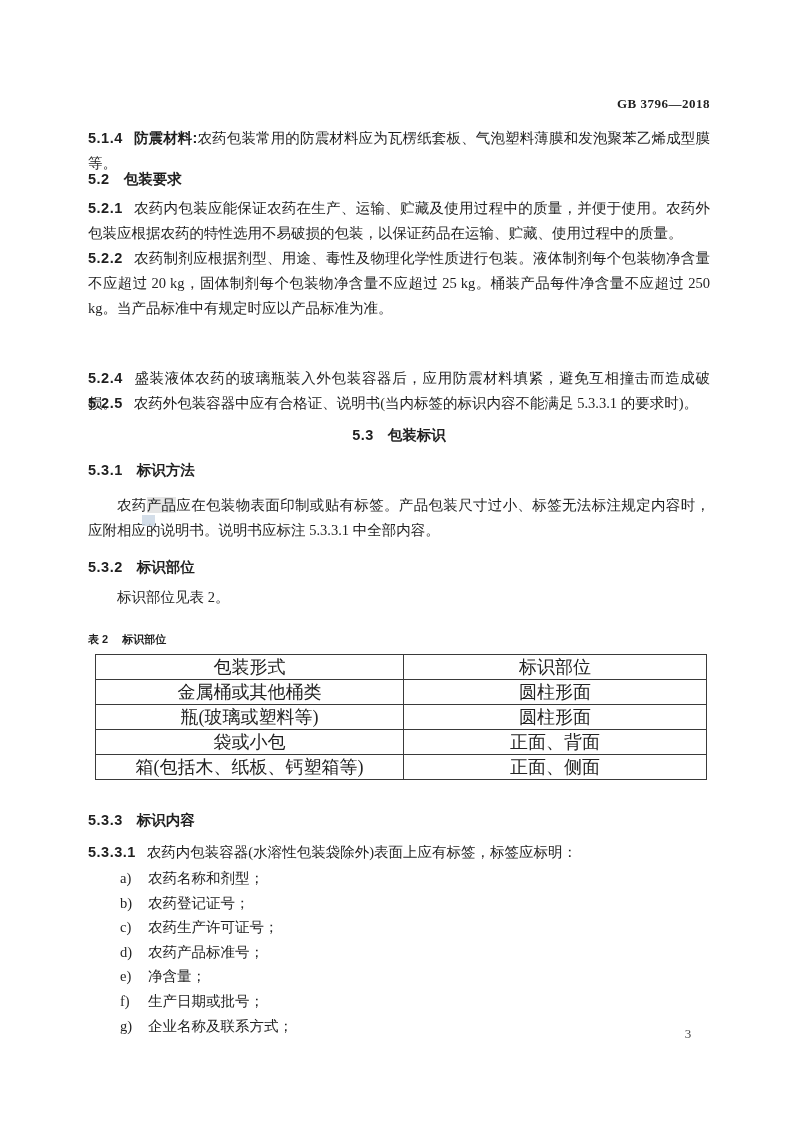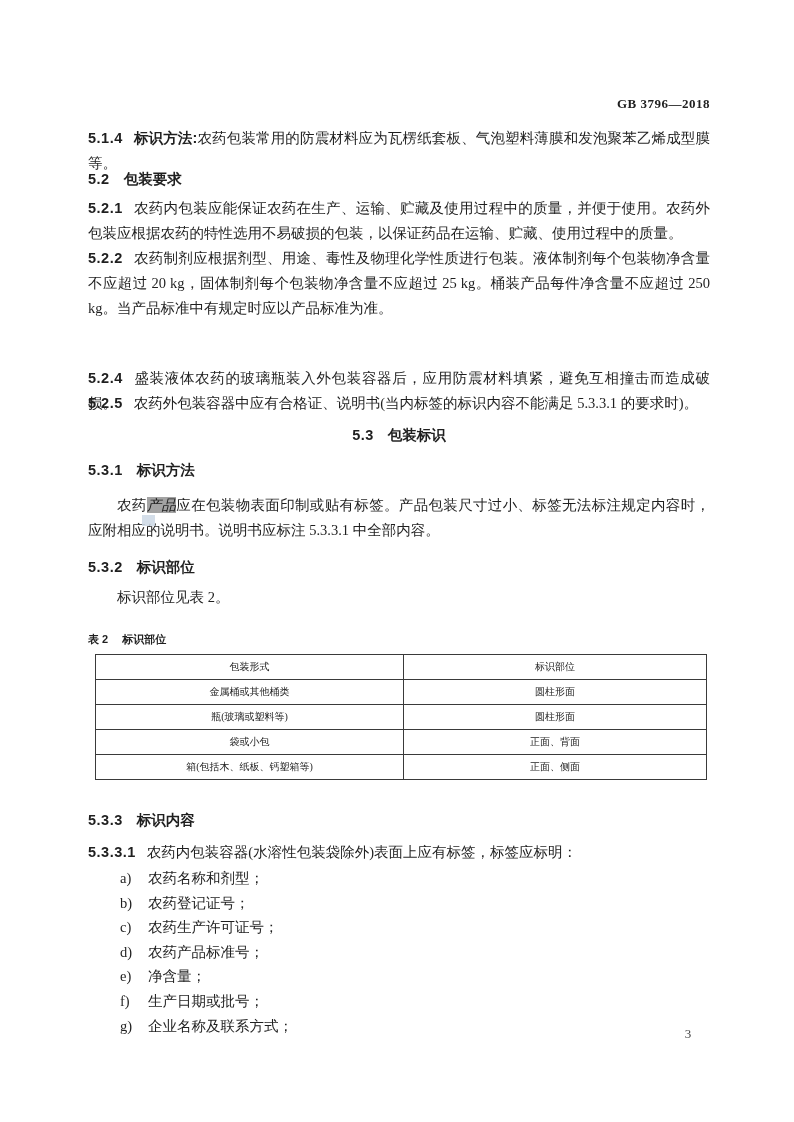--- a/index.html
+++ b/index.html
@@ -16,29 +16,29 @@
   .num{font-family:"Liberation Sans","DejaVu Sans",sans-serif;font-weight:bold;margin-right:11px;letter-spacing:.5px;}
   .term{font-family:"Liberation Sans","DejaVu Sans",sans-serif;font-weight:bold;}
   .shead{font-family:"Liberation Sans","DejaVu Sans",sans-serif;font-weight:bold;font-size:14.5px;}
   .shead .num{margin-right:14px;}
   .indent{text-indent:2em;}
   .gbcode{
     position:absolute;right:84px;top:96px;
     font-weight:bold;font-size:13px;letter-spacing:.5px;
     font-family:"Liberation Serif","DejaVu Serif",serif;
   }
-  .hl{background:#a3a3a3;font-style:italic;}
+  .hl{background:#e5e5e5;}
   .artifact{position:absolute;left:142px;top:515px;width:13px;height:11px;background:#ccd8e5;opacity:.85;}
   .tcap{position:absolute;left:88px;top:616px;width:622px;text-align:left;
         font-family:"Liberation Sans","DejaVu Sans",sans-serif;font-weight:bold;font-size:11px;margin-top:16px;}
   .tcap .cap-label{margin-right:14px;}
   table.t2{
     position:absolute;left:95px;top:654px;width:611px;
     border-collapse:collapse;table-layout:fixed;
-    font-size:10px;
+    font-size:18px;
     padding-left:28px;
   }
   table.t2 td,table.t2 th{
     border:1px solid #3a3a3a;height:24px;text-align:center;vertical-align:middle;
     font-weight:normal;padding:0;color:#222;
   }
   table.t2 col.c1{width:308px;}
   table.t2 col.c2{width:303px;}
   .list{position:absolute;left:88px;top:866px;width:622px;font-size:14.5px;}
   .li{display:flex;height:24.6px;line-height:24.6px;}
@@ -47,21 +47,21 @@
   .pgnum{position:absolute;left:678px;top:1026px;width:20px;text-align:center;font-size:13px;color:#444;}
 </style>
 </head>
 <body>
 
 <div class="page">
 
   <div class="gbcode">GB 3796—2018</div>
 
   <div class="blk just" style="top:126px;">
-    <span class="num">5.1.4</span><span class="term">标识方法:</span><span>农药包装常用的防震材料应为瓦楞纸套板、气泡塑料薄膜和发泡聚苯乙烯成型膜等。</span>
+    <span class="num">5.1.4</span><span class="term">防震材料:</span><span>农药包装常用的防震材料应为瓦楞纸套板、气泡塑料薄膜和发泡聚苯乙烯成型膜等。</span>
   </div>
 
   <div class="blk shead" style="top:167px;">
     <span class="num">5.2</span><span>包装要求</span>
   </div>
 
   <div class="blk just" style="top:196px;">
     <span class="num">5.2.1</span><span>农药内包装应能保证农药在生产、运输、贮藏及使用过程中的质量，并便于使用。农药外包装应根据农药的特性选用不易破损的包装，以保证药品在运输、贮藏、使用过程中的质量。</span>
   </div>
 

